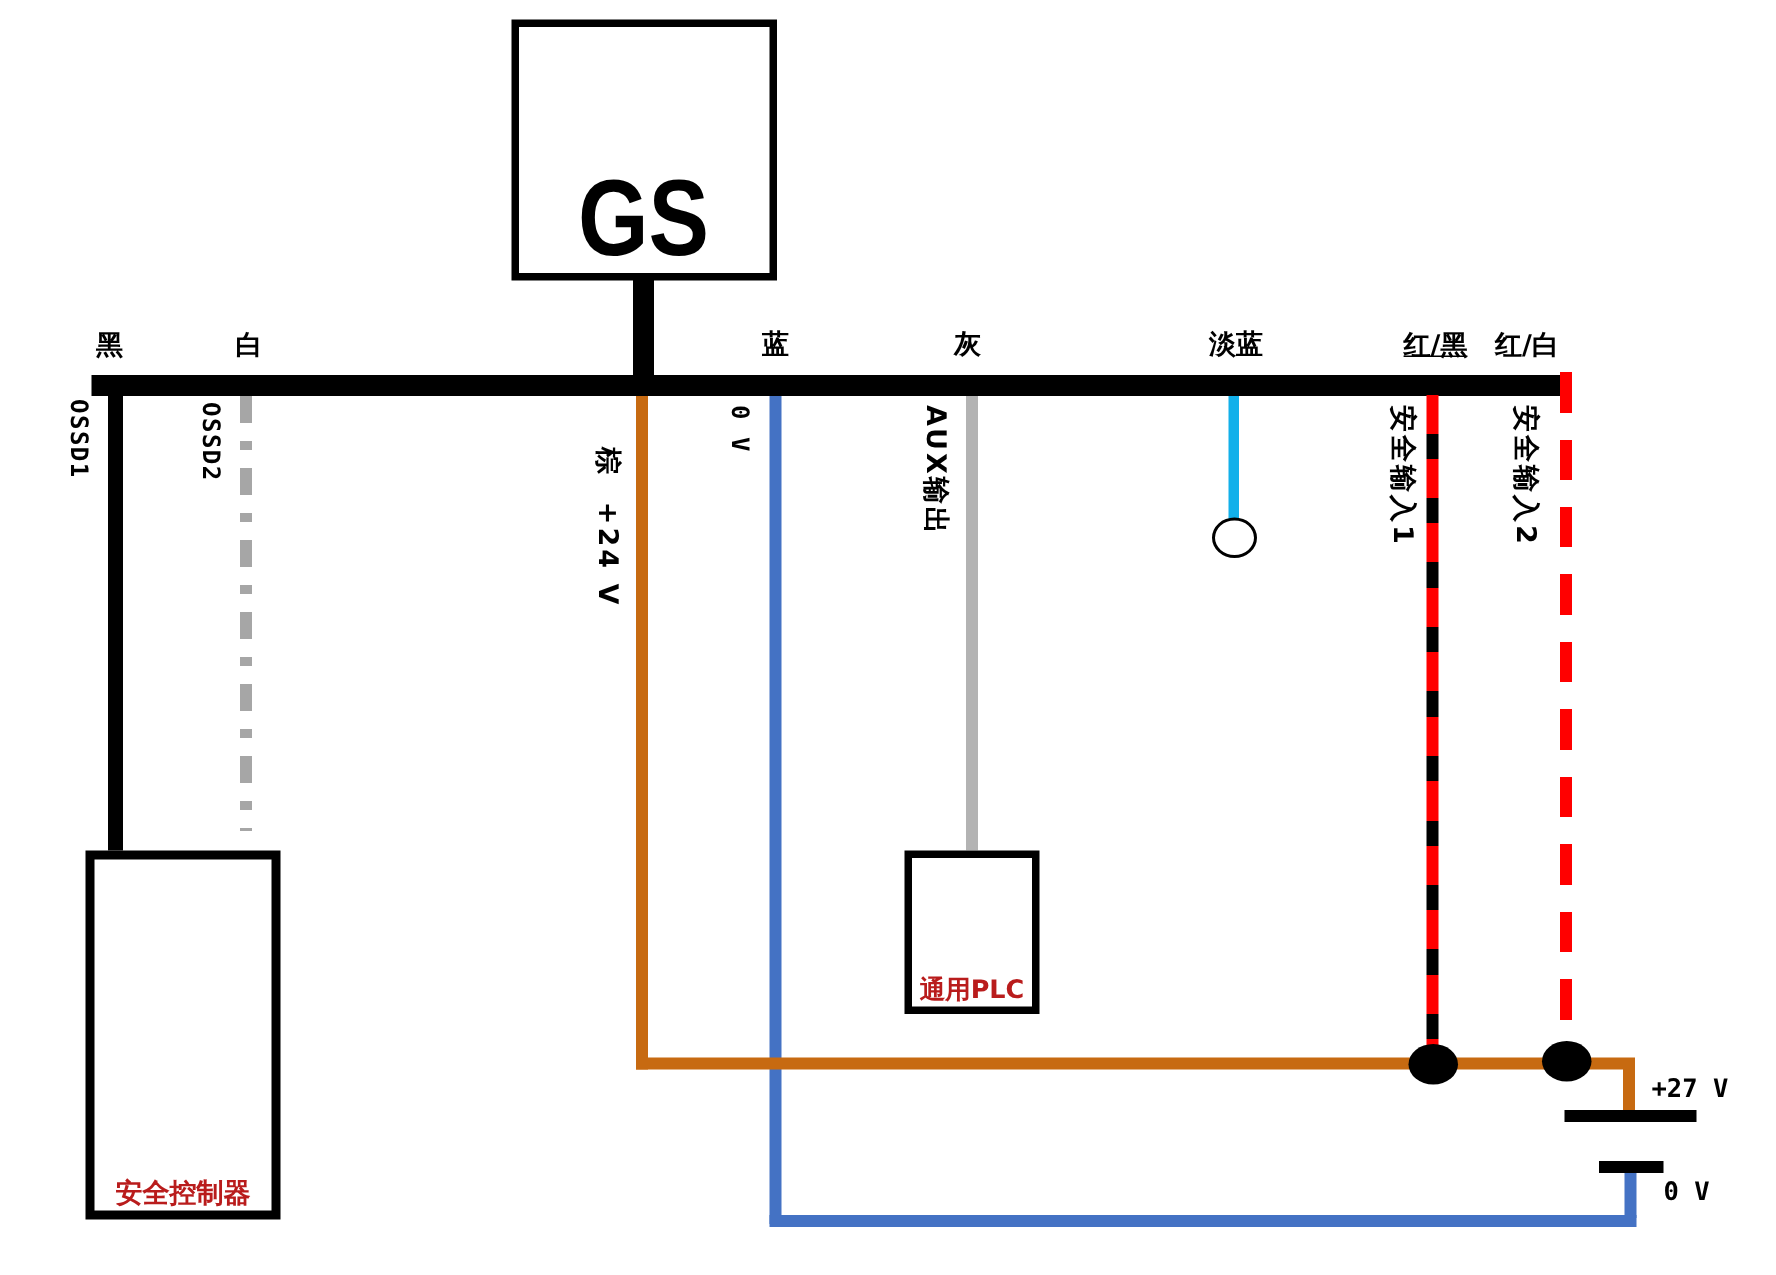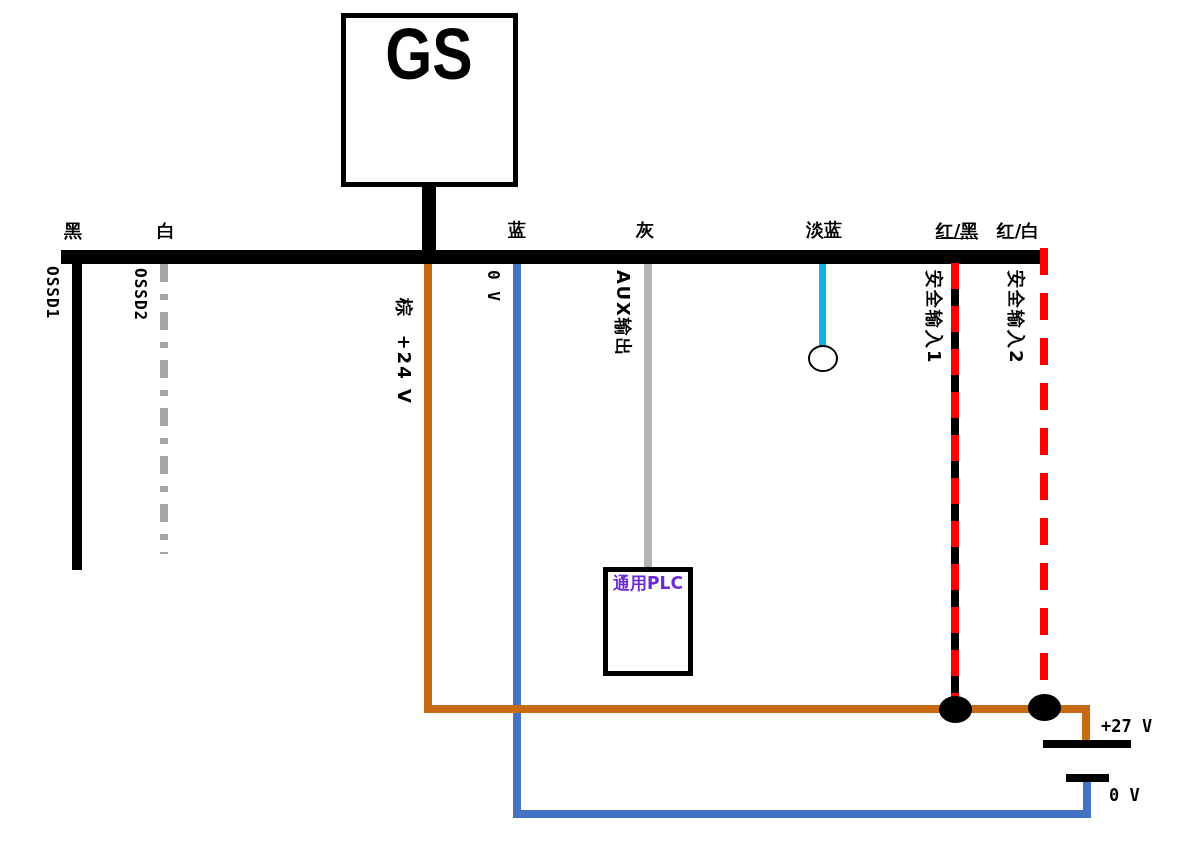--- a/index.html
+++ b/index.html
@@ -8,33 +8,33 @@
     width:1184px;height:850px;
     background:#ffffff;
     overflow:hidden;
     font-family:"DejaVu Sans",sans-serif;
   }
   .box{
     position:absolute;
     background:#ffffff;
     border:5px solid #000000;
     box-sizing:border-box;
-    display:flex;align-items:flex-start;justify-content:center;
+    display:flex;align-items:flex-end;justify-content:center;
   }
   .gs-box{border-width:5px;}
   .gs-text{
     font-family:"Liberation Sans","DejaVu Sans",sans-serif;
     font-weight:bold;font-size:72px;color:#000;
     transform:scaleX(0.84);
     letter-spacing:0px;line-height:1;
   }
   .ctrl-box{border-width:6px;}
   .box-label{
     font-family:"DejaVu Sans","Liberation Sans",sans-serif;
-    font-weight:700;font-size:18px;color:#6d28d9;white-space:pre;
+    font-weight:700;font-size:18px;color:#b91c1c;white-space:pre;
   }
   .plc-label{font-size:17px;}
   .wire{position:absolute;}
   .black{background:#000000;}
   .brown{background:#c76a11;}
   .blue{background:#4472c4;}
   .gray{background:#b3b3b3;}
   .lightblue{background:#12b0ea;}
   .dashdot-gray{
     background:repeating-linear-gradient(180deg,
@@ -130,18 +130,21 @@
   <span class="plabel" style="left:1109px;top:787px;">0 V</span>
 
   <span class="vlabel" style="left:60px;top:266px;">OSSD1</span>
   <span class="vlabel" style="left:148px;top:268px;">OSSD2</span>
   <span class="vlabel vlabel-cjk" style="left:413px;top:298px;">棕  +24 V</span>
   <span class="vlabel" style="left:501px;top:270px;">0 V</span>
   <span class="vlabel vlabel-cjk" style="left:632px;top:270px;">AUX输出</span>
   <span class="vlabel vlabel-cjk" style="left:943px;top:270px;">安全输入1</span>
   <span class="vlabel vlabel-cjk" style="left:1025px;top:270px;">安全输入2</span>
 
+  <div class="box ctrl-box" style="left:57px;top:567px;width:130px;height:246px;">
+    <span class="box-label">安全控制器</span>
+  </div>
 
   <div class="box" style="left:603px;top:567px;width:90px;height:109px;">
     <span class="box-label plc-label">通用PLC</span>
   </div>
 
 </div>
 
 </body></html>

